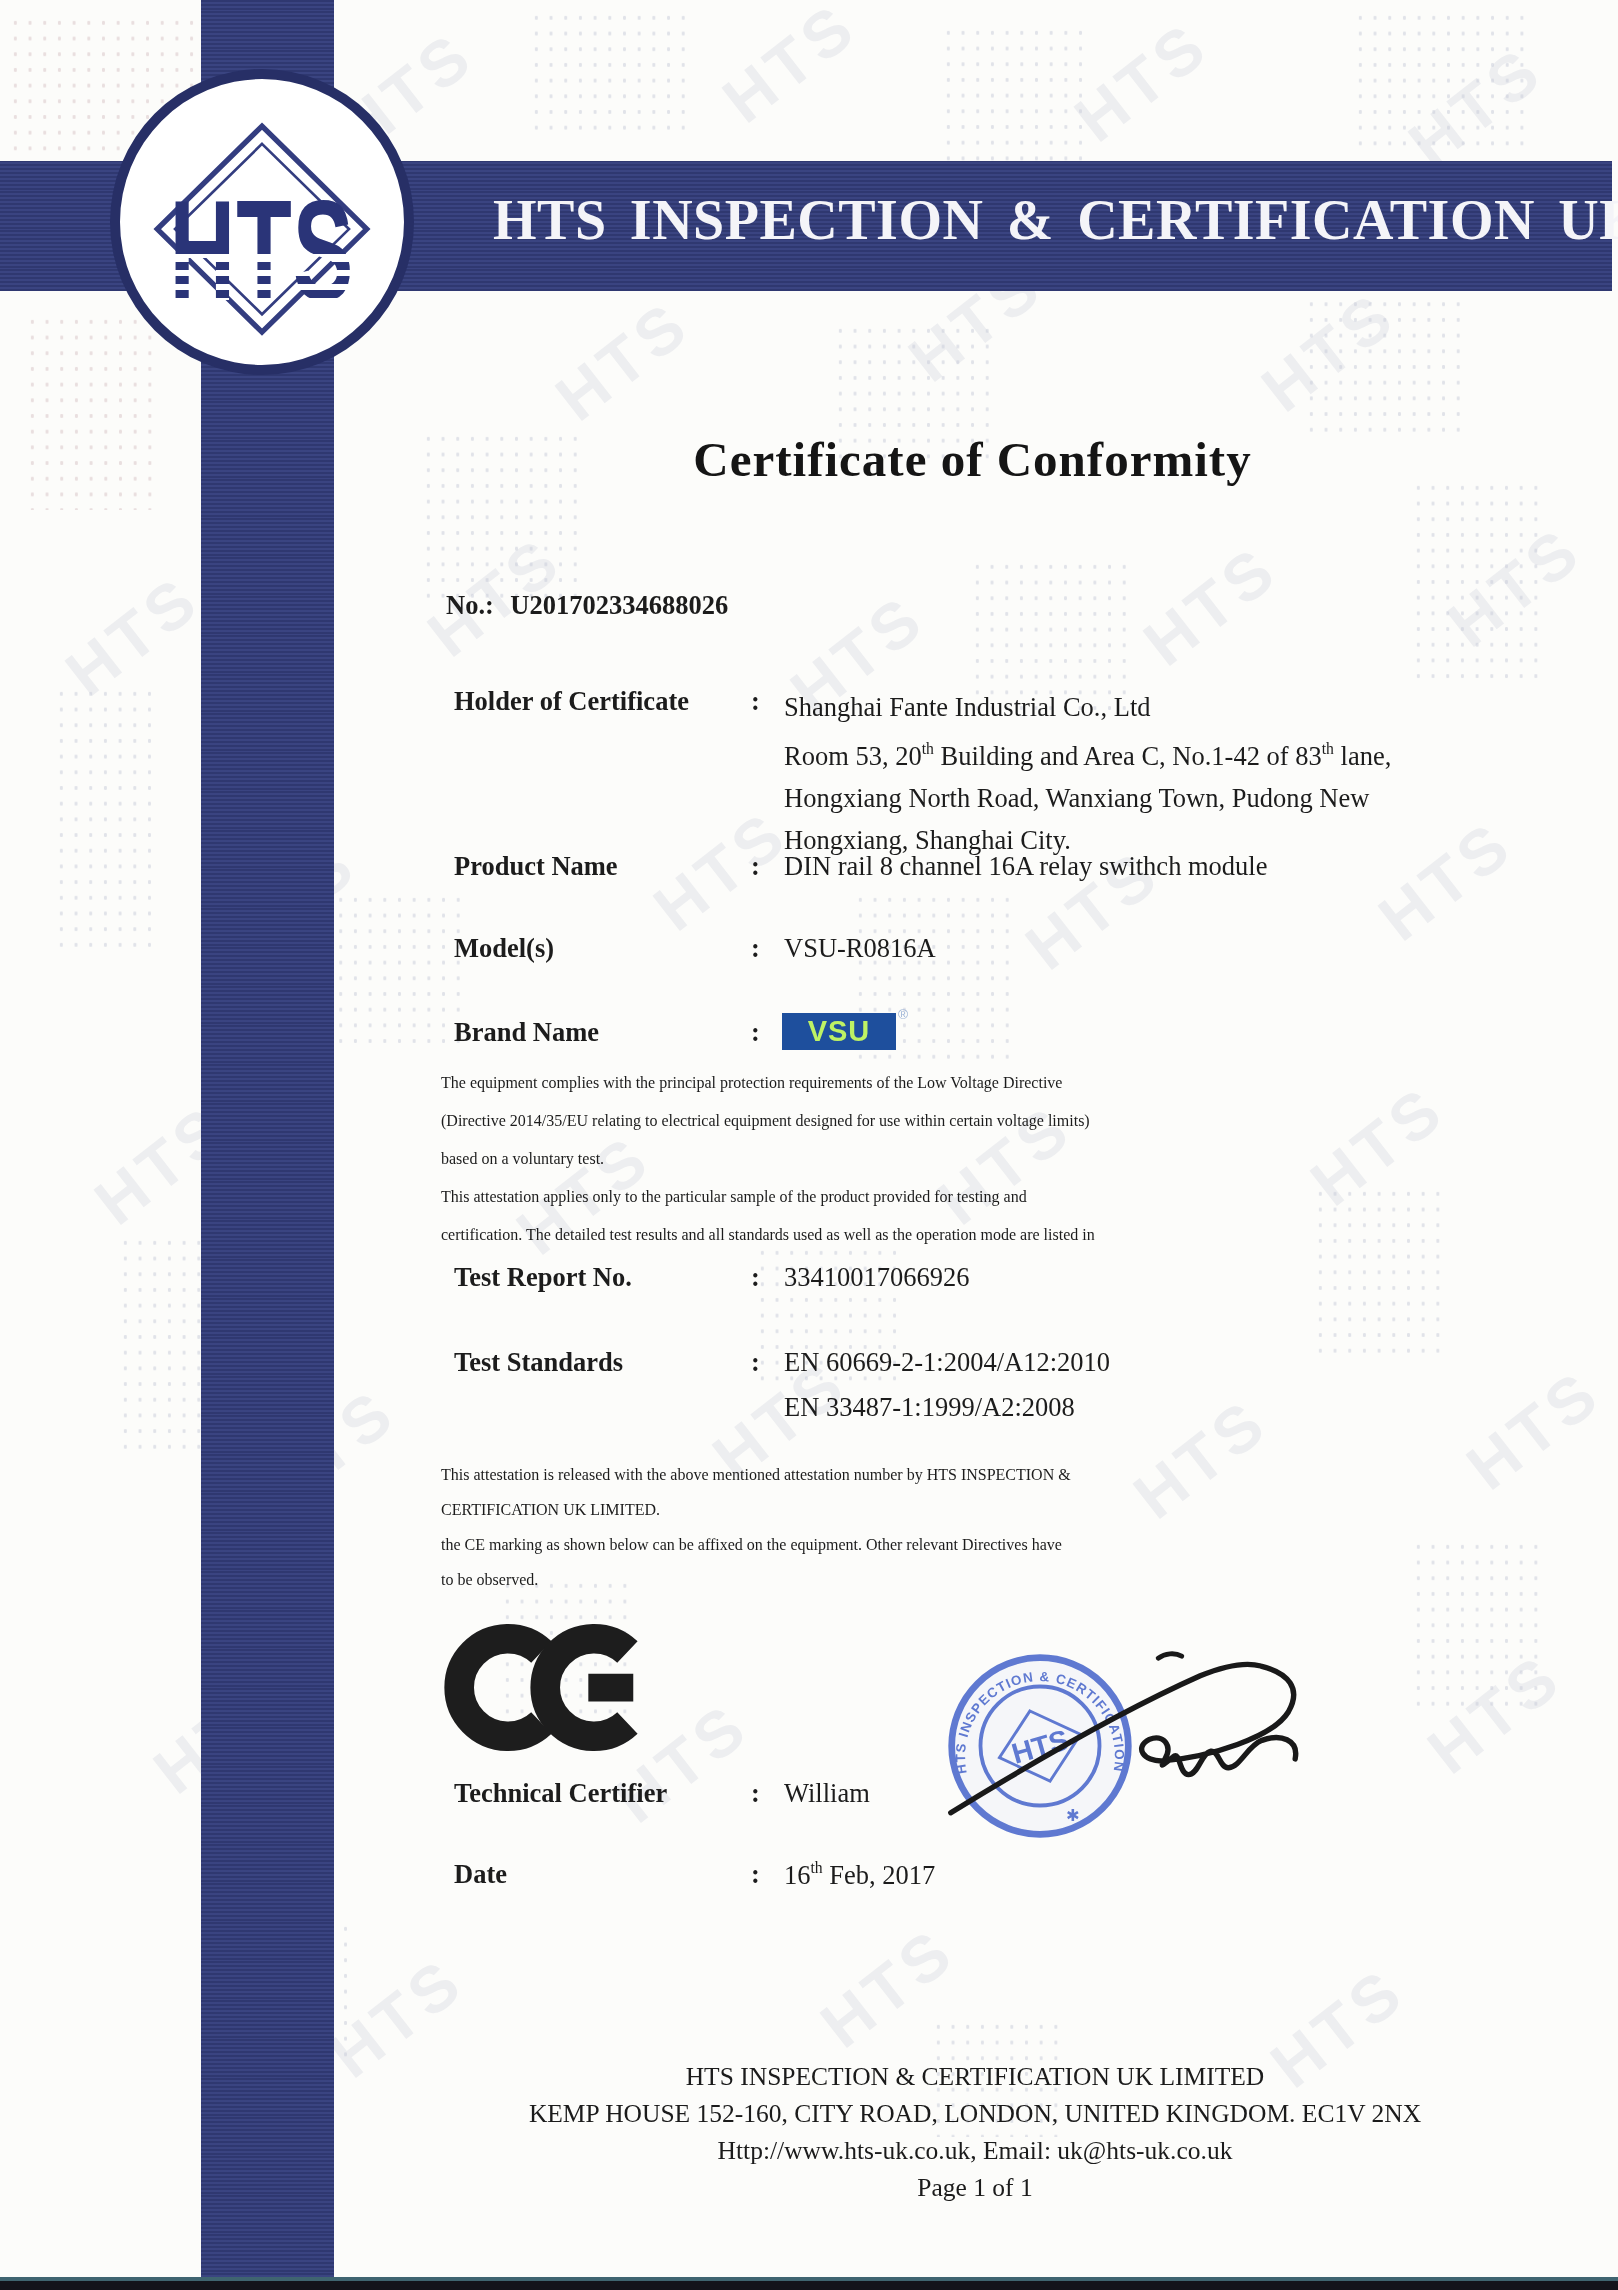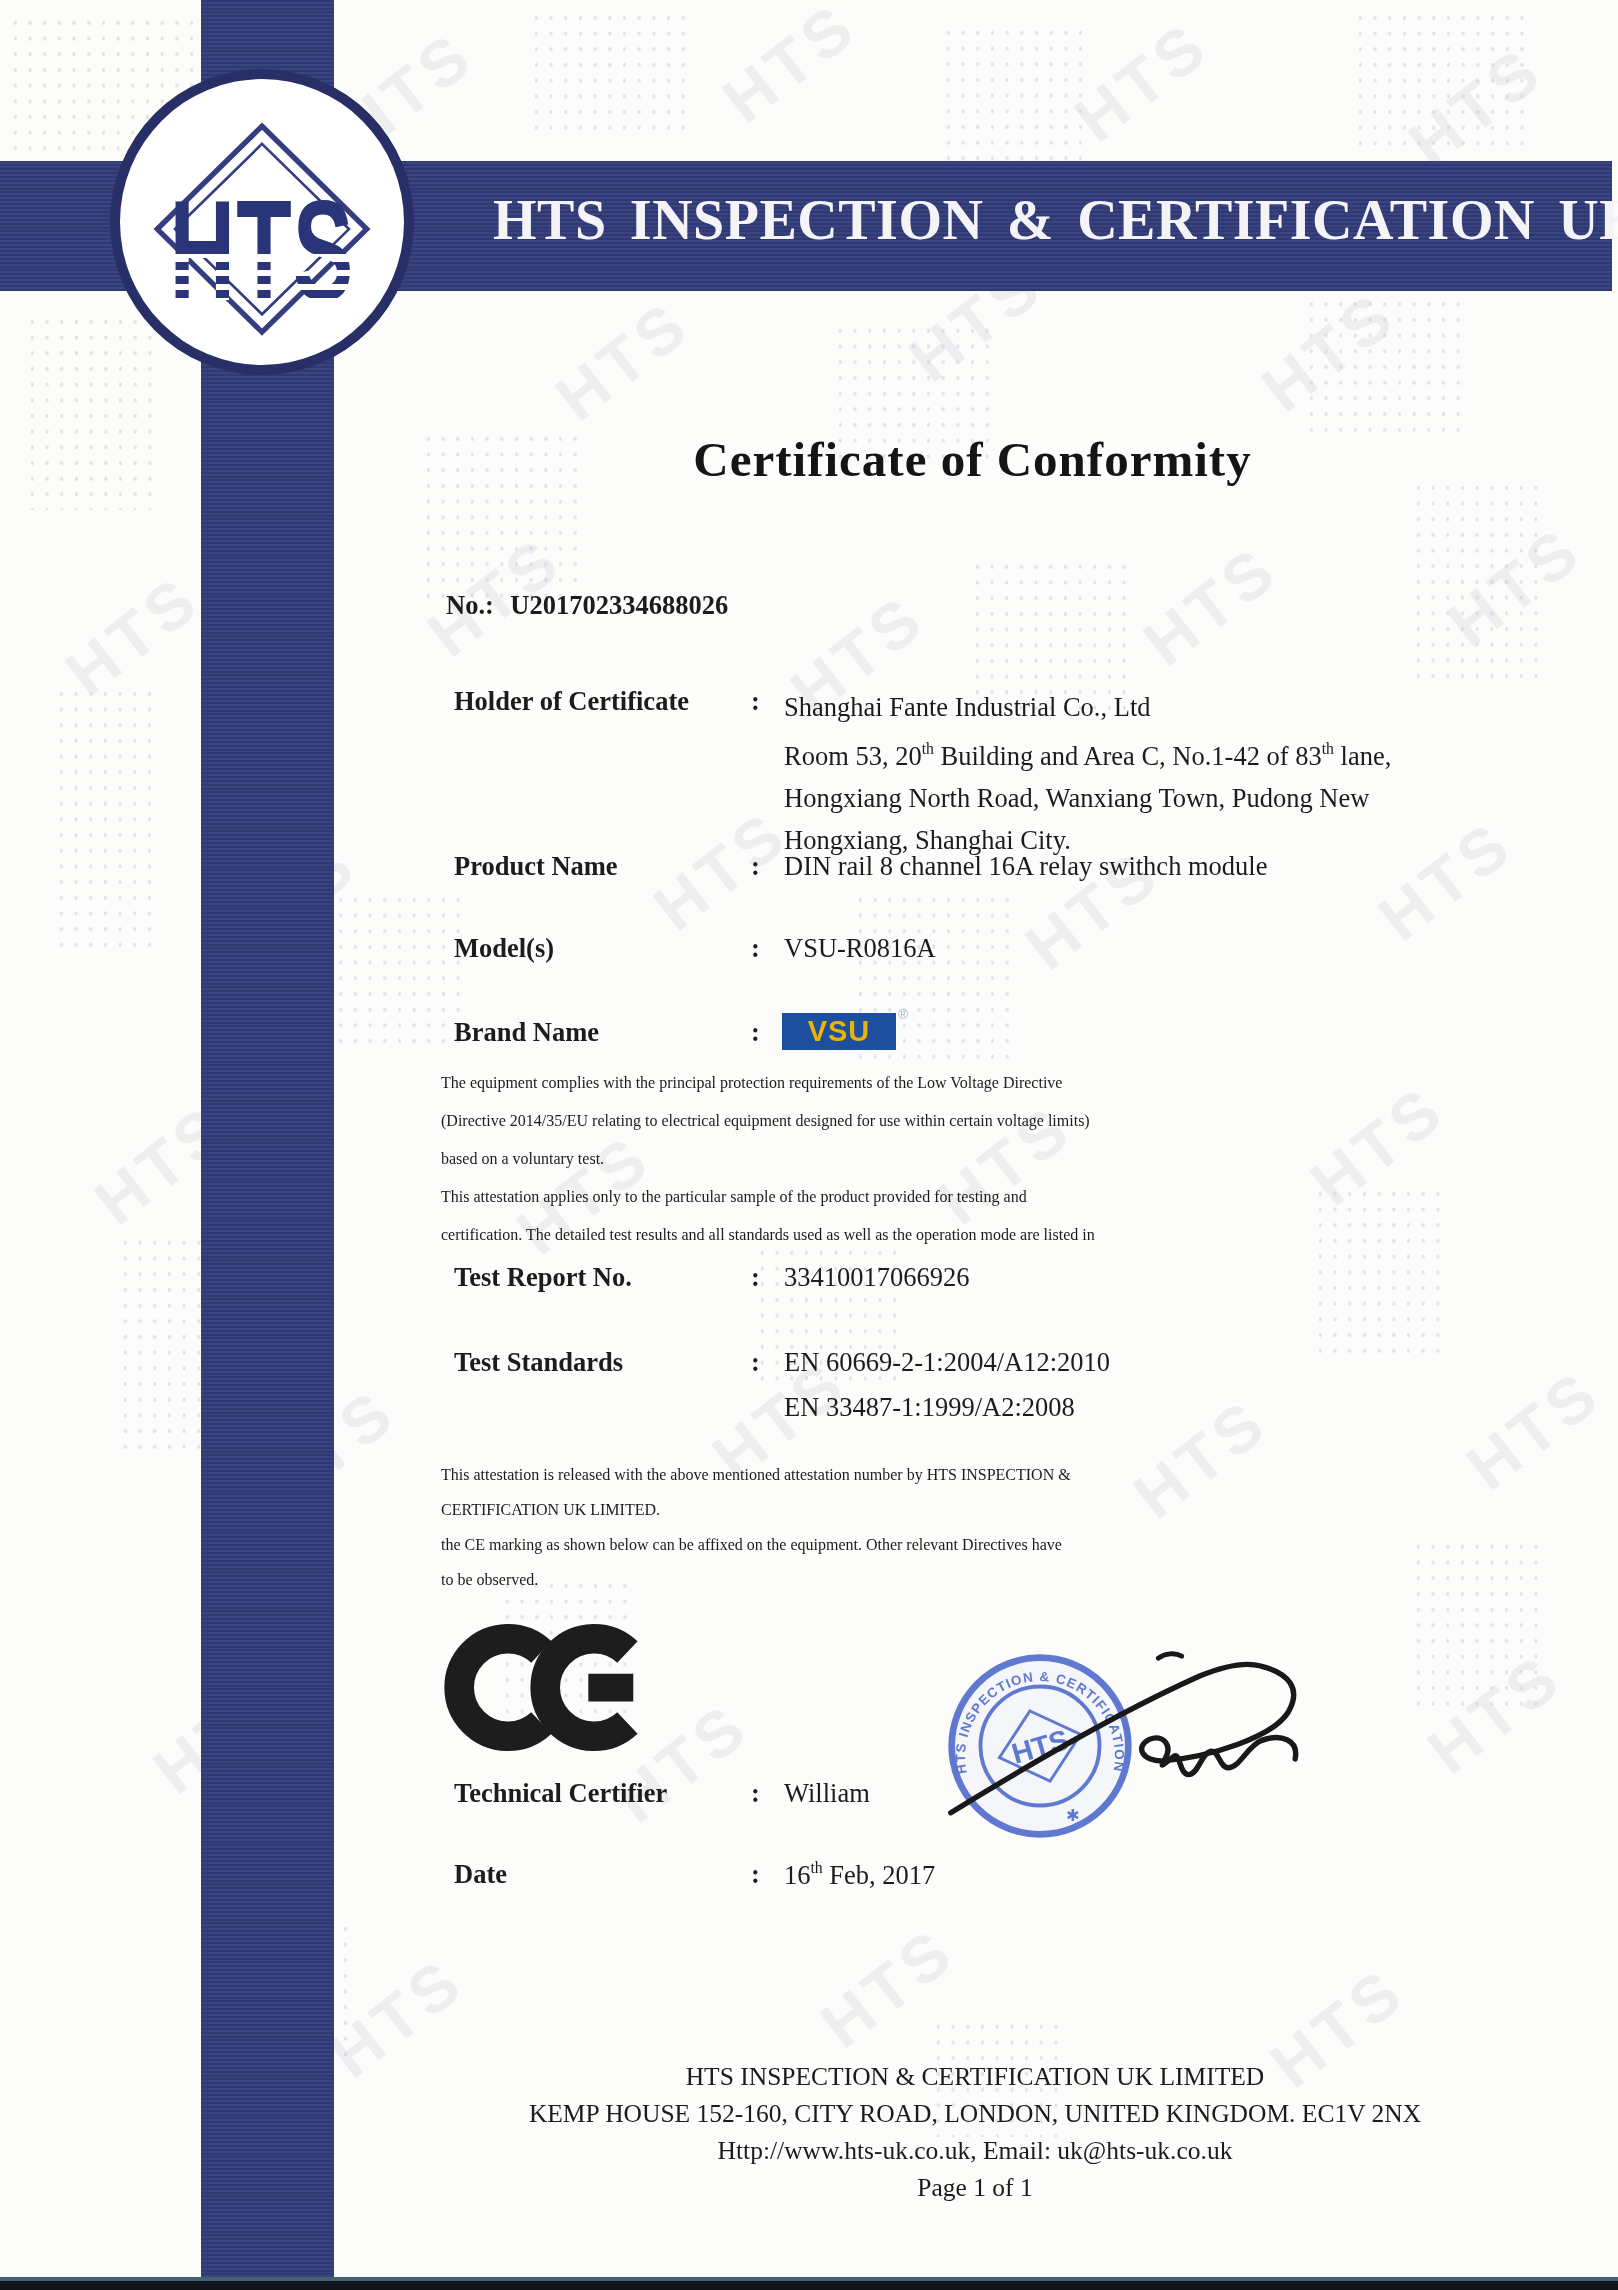--- a/index.html
+++ b/index.html
@@ -59,21 +59,21 @@
   .para div { line-height:38px; white-space:nowrap; }
   .att div { line-height:35px; }
   .std2 { position:absolute; left:776px; font-size:26.5px; white-space:nowrap; }
   
   .vsu-box {
     position:absolute; left:774px; top:-3.9px; width:114px; height:37px;
     background:#1e4f9d; display:flex; align-items:center; justify-content:center;
   }
   .vsu-box span {
     font-family:"Liberation Sans", sans-serif; font-weight:bold; font-size:29px;
-    color:#eab308; letter-spacing:1px;
+    color:#bef264; letter-spacing:1px;
   }
   .vsu-reg {
     position:absolute; left:890px; top:-9.8px; font-size:13.7px; color:#9db4d6;
     font-family:"Liberation Sans", sans-serif;
   }
   
   .ce-mark { position:absolute; left:443px; top:1617px; }
   
   .stamp { position:absolute; left:944px; top:1650px; opacity:.88; mix-blend-mode:multiply; }
   .signature { position:absolute; left:916px; top:1622px; }

